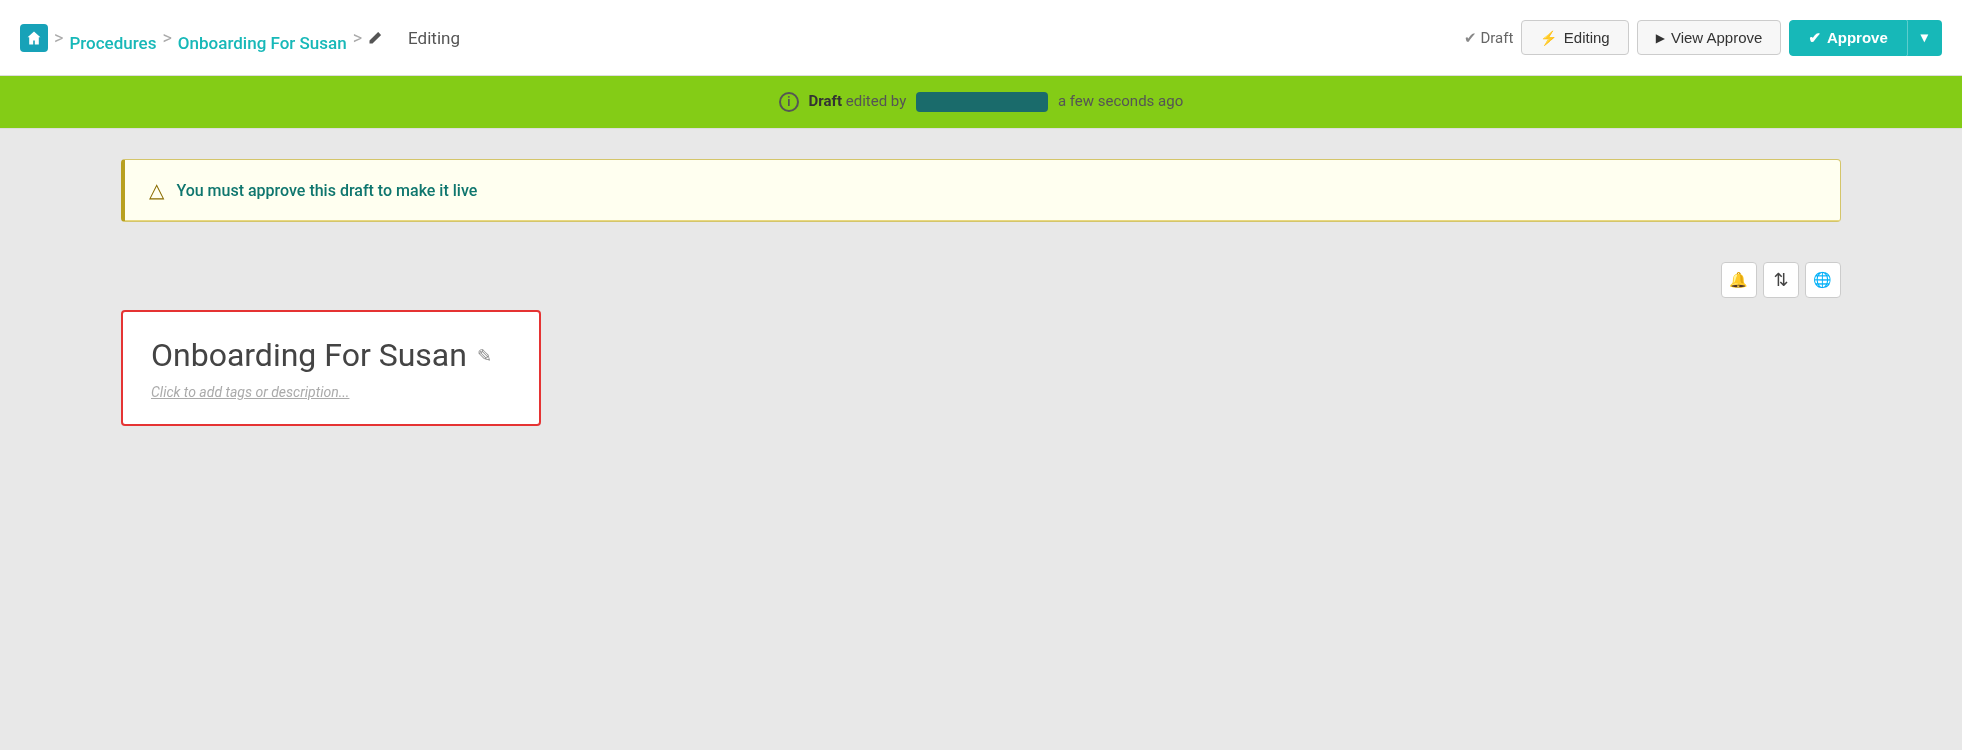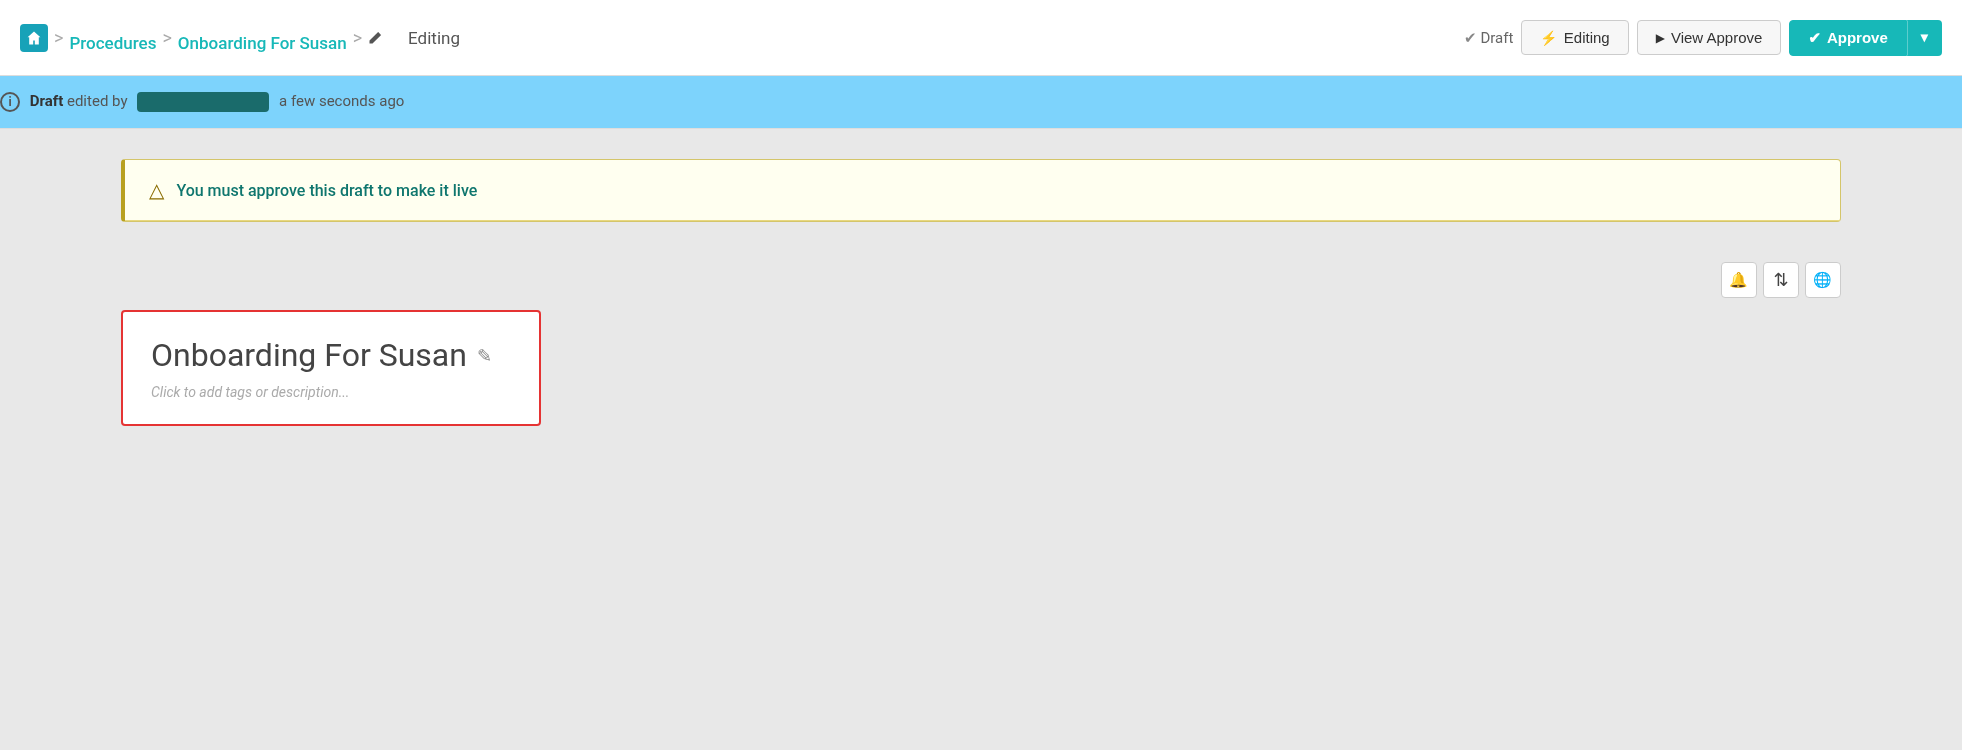--- a/index.html
+++ b/index.html
@@ -125,23 +125,23 @@
       border-radius: 0 4px 4px 0;
     }
 
     .approve-group {
       display: flex;
       align-items: stretch;
     }
 
     
     .draft-bar {
-      background: #7dd3fc;
-      padding: 16px 0;
-      text-align: left;
+      background: #84cc16;
+      padding: 16px 15px;
+      text-align: center;
       font-size: 15px;
       color: #555;
       border-bottom: 1px solid #ddd;
     }
 
     .draft-bar .info-icon {
       display: inline-flex;
       align-items: center;
       justify-content: center;
       width: 20px;
@@ -269,20 +269,21 @@
 
     .doc-title-pencil {
       font-size: 18px;
       color: #888;
     }
 
     .doc-tags-placeholder {
       font-size: 14px;
       color: #aaa;
       font-style: italic;
+      text-decoration: underline;
     }
 
   </style>
 </head>
 <body>
 
 <div class="topbar">
   <div class="breadcrumb">
     <div class="breadcrumb-home">
       <svg width="16" height="16" viewBox="0 0 20 20" fill="white">

